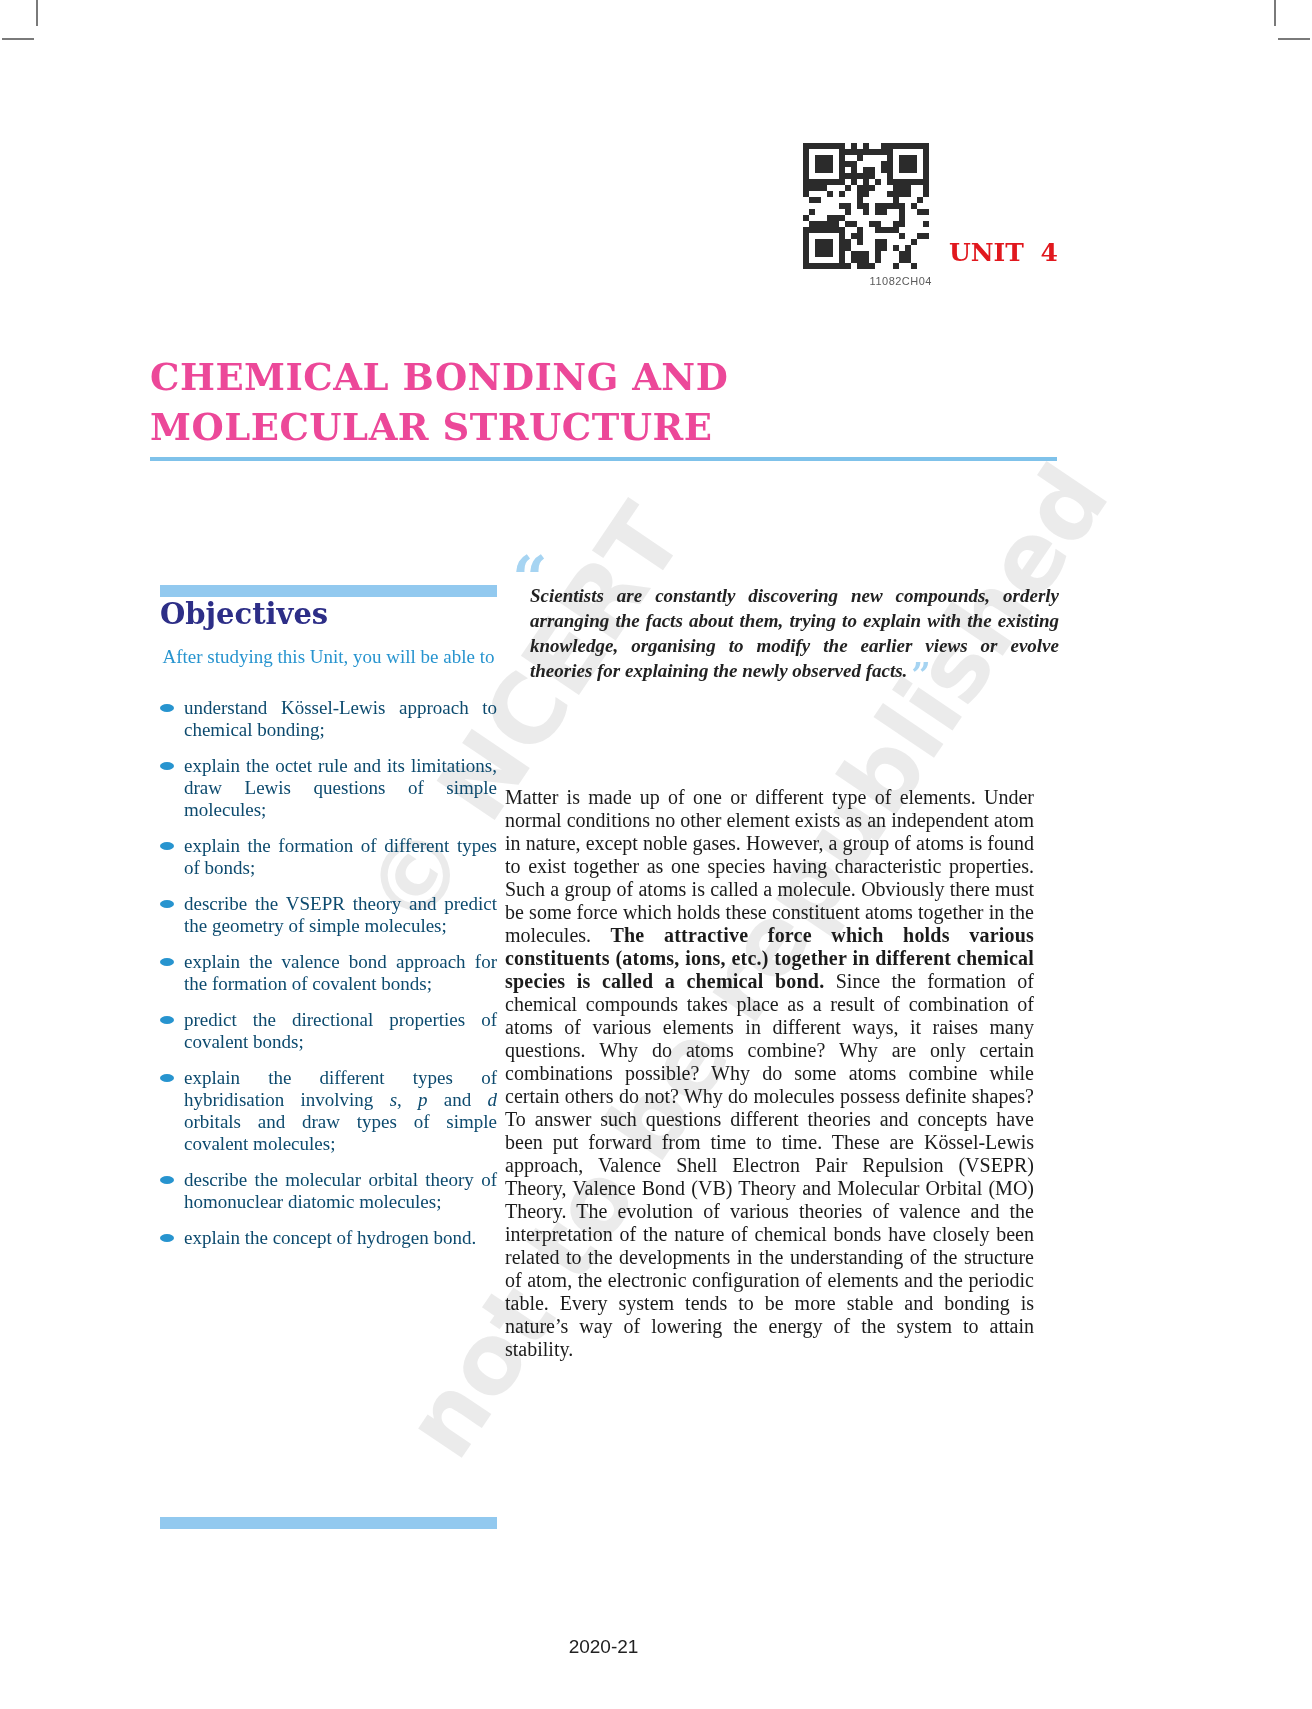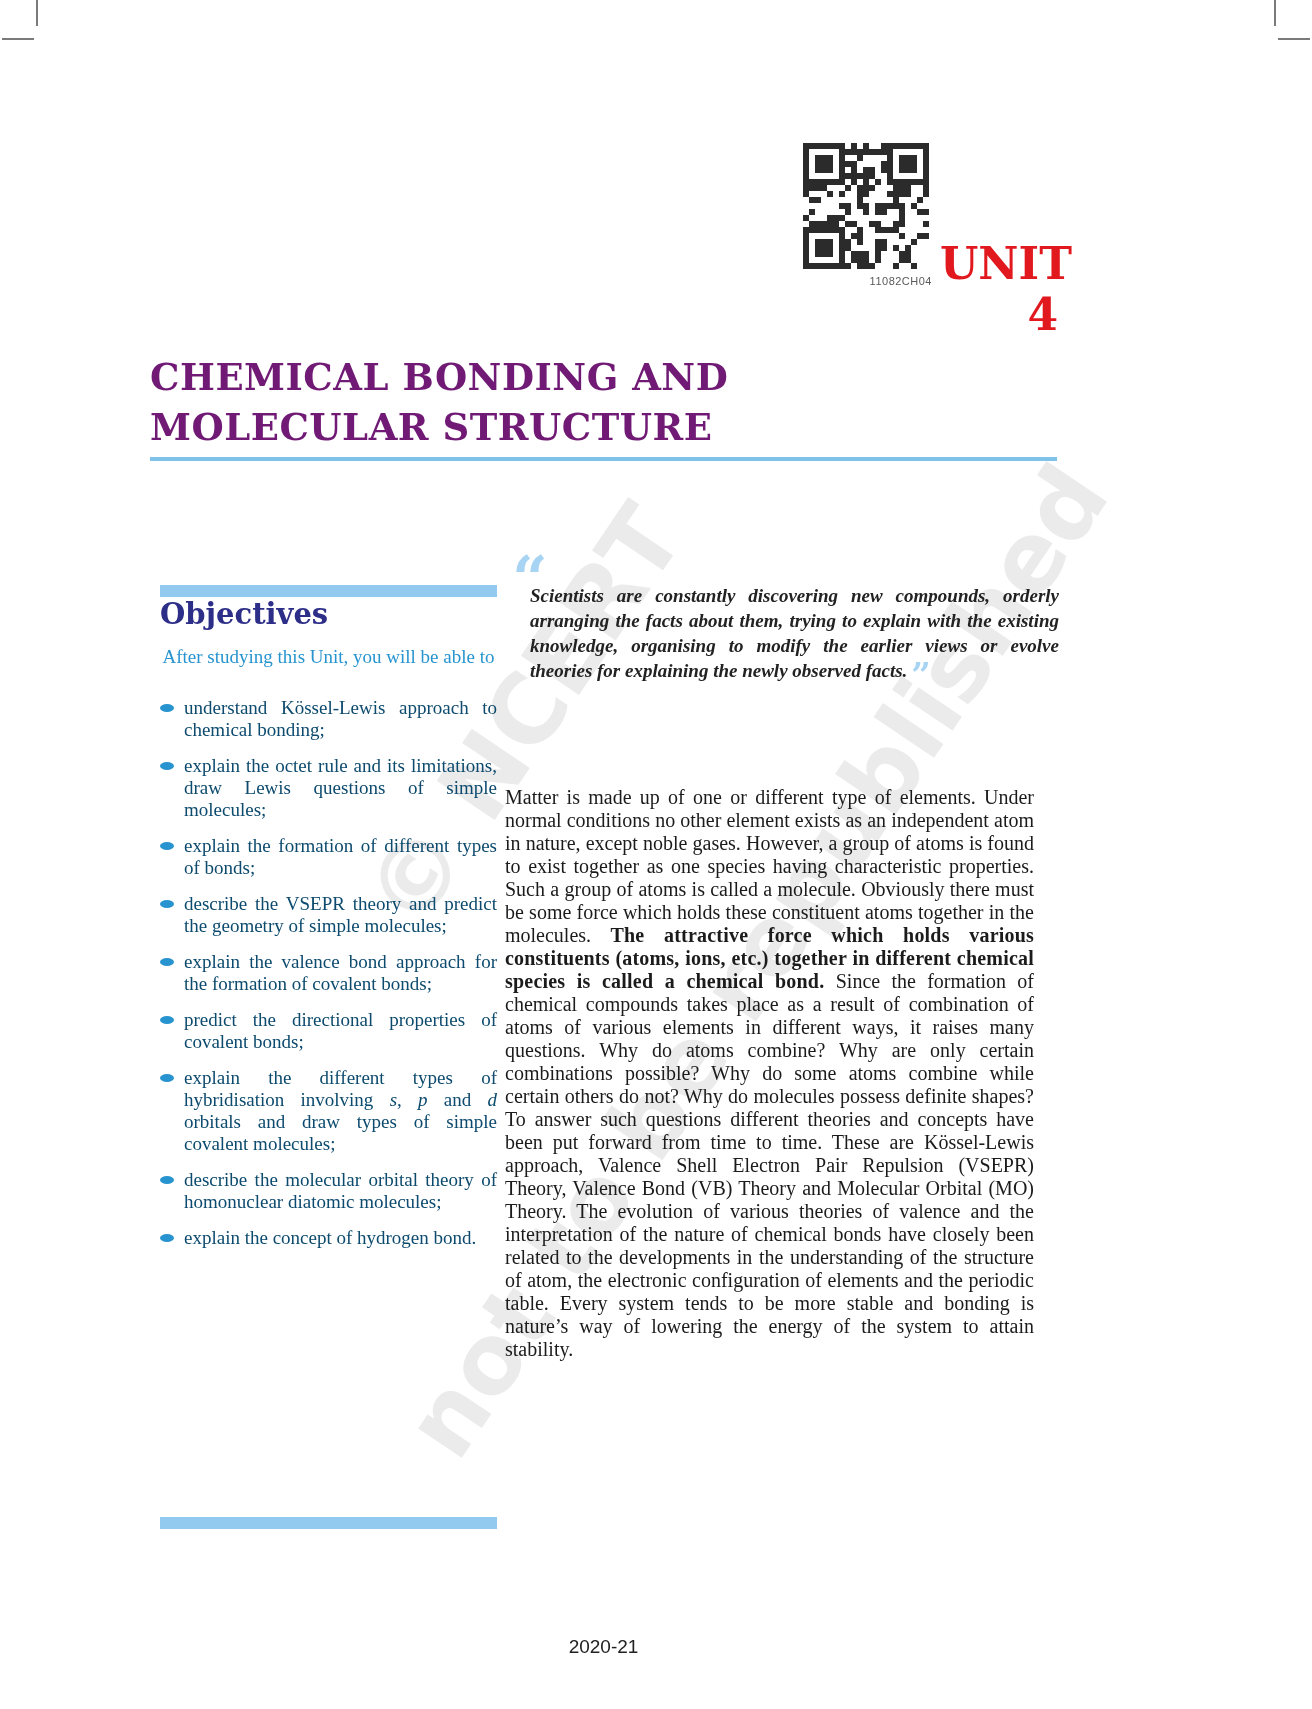--- a/index.html
+++ b/index.html
@@ -22,26 +22,26 @@
   
   .qr-wrap{position:absolute;left:800px;top:143px;width:132px;text-align:right;}
   .qr{position:relative;width:126px;height:126px;margin:0 auto;background:#fff;
       display:flex;flex-wrap:wrap;}
   .qr .m{width:6px;height:6px;}
   .qr .d{background:#2b2b2b;}
   .qr-caption{margin-top:6px;font-family:"Liberation Sans",sans-serif;font-size:11px;
       color:#5a5a5a;letter-spacing:0.5px;}
 
   .unit-label{position:absolute;left:940px;top:238px;width:118px;text-align:right;
-      font-family:"DejaVu Serif",serif;font-weight:bold;font-size:44px;color:#e1181e;
+      font-family:"DejaVu Serif",serif;font-weight:bold;font-size:25px;color:#e1181e;
       word-spacing:8px;}
 
   .chapter-title{position:absolute;left:150px;top:352px;width:920px;
       font-family:"DejaVu Serif",serif;font-weight:bold;font-size:37px;line-height:50px;
-      color:#701a75;letter-spacing:0.5px;}
+      color:#ec4899;letter-spacing:0.5px;}
   .title-rule{position:absolute;left:150px;top:457px;width:907px;height:4px;background:#7fc2ea;}
 
   
   .leftcol{position:absolute;left:160px;top:585px;width:337px;}
   .bar{height:12px;background:#92c9ef;}
   .obj-heading{margin-top:0;font-family:"DejaVu Serif",serif;font-weight:bold;
       font-size:29px;color:#2d2e87;}
   .obj-intro{margin-top:14px;font-size:19px;line-height:24px;color:#2794cf;text-align:center;}
   .obj-list{margin-top:28px;}
   .obj-item{display:flex;margin-bottom:14px;color:#0c4a6e;font-size:19px;line-height:22px;}

